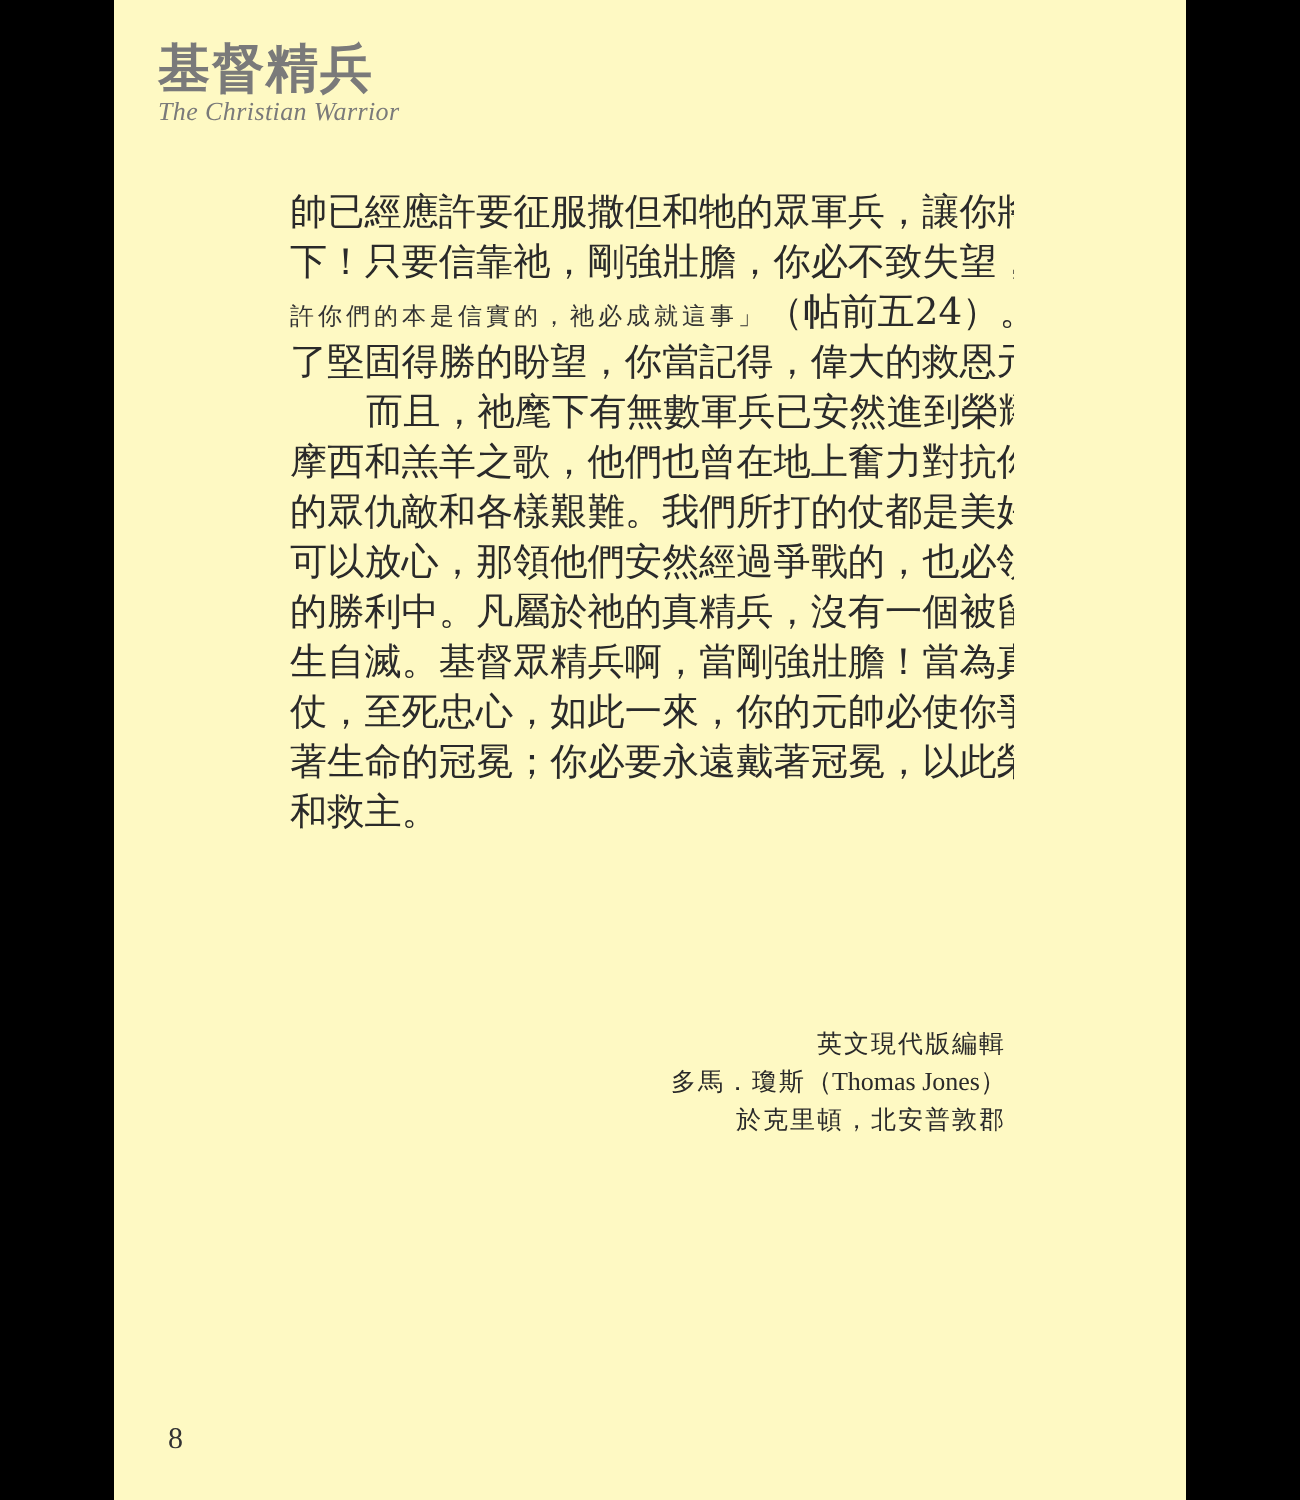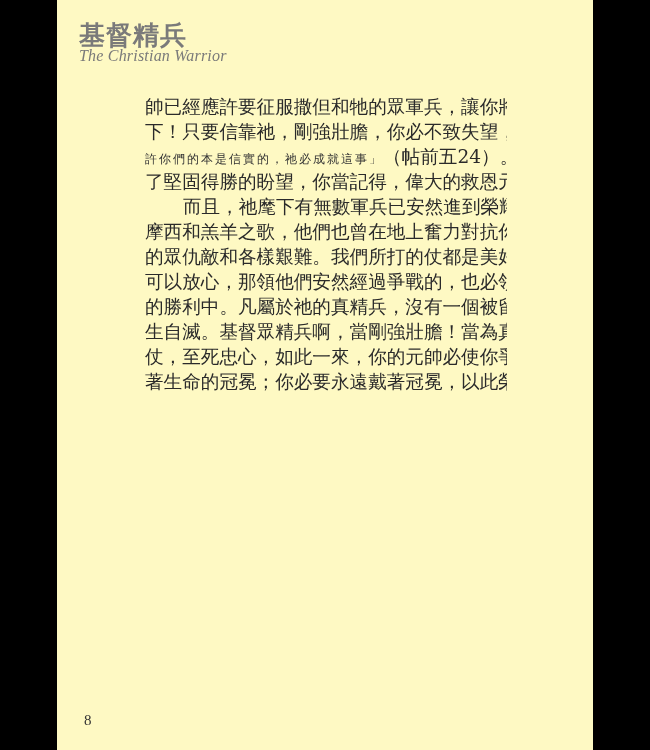--- a/index.html
+++ b/index.html
@@ -31,21 +31,21 @@
       font-family: "DejaVu Serif", "Liberation Serif", serif;
       font-size: 26px;
       font-weight: bold;
       color: #7a7a7a;
       letter-spacing: 1px;
       line-height: 30px;
       white-space: nowrap;
     }
     .logo-en {
       font-family: "Liberation Serif", "DejaVu Serif", serif;
-      font-size: 16px;
+      font-size: 13px;
       font-style: italic;
       color: #7a7a7a;
       line-height: 12px;
       white-space: nowrap;
       letter-spacing: 0.2px;
     }
     .body-text {
       position: absolute;
       left: 88px;
       top: 94px;
@@ -114,18 +114,24 @@
     <span class="line"><span class="quote">許你們的本是信實的，祂必成就這事</span><span class="quote">」</span><span>（帖前五24）。為</span></span>
     <span class="line">了堅固得勝的盼望，你當記得，偉大的救恩元帥已經替你</span>
     <span class="line indent">而且，祂麾下有無數軍兵已安然進到榮耀裡，唱著</span>
     <span class="line">摩西和羔羊之歌，他們也曾在地上奮力對抗你現今所面臨</span>
     <span class="line">的眾仇敵和各樣艱難。我們所打的仗都是美好的仗，因此</span>
     <span class="line">可以放心，那領他們安然經過爭戰的，也必領你進入來世</span>
     <span class="line">的勝利中。凡屬於祂的真精兵，沒有一個被留在戰場上自</span>
     <span class="line">生自滅。基督眾精兵啊，當剛強壯膽！當為真道打美好的</span>
     <span class="line">仗，至死忠心，如此一來，你的元帥必使你爭戰得勝，得</span>
     <span class="line">著生命的冠冕；你必要永遠戴著冠冕，以此榮耀你的恩主</span>
+    <span class="line">和救主。</span>
   </div>
 
+  <div class="signature">
+    <span class="sig-line">英文現代版編輯</span>
+    <span class="sig-line"><span>多馬．瓊斯</span><span class="sig-en">（Thomas Jones）</span></span>
+    <span class="sig-line">於克里頓，北安普敦郡</span>
+  </div>
 
   <div class="page-number">8</div>
 
 </div>
 
 </body></html>

